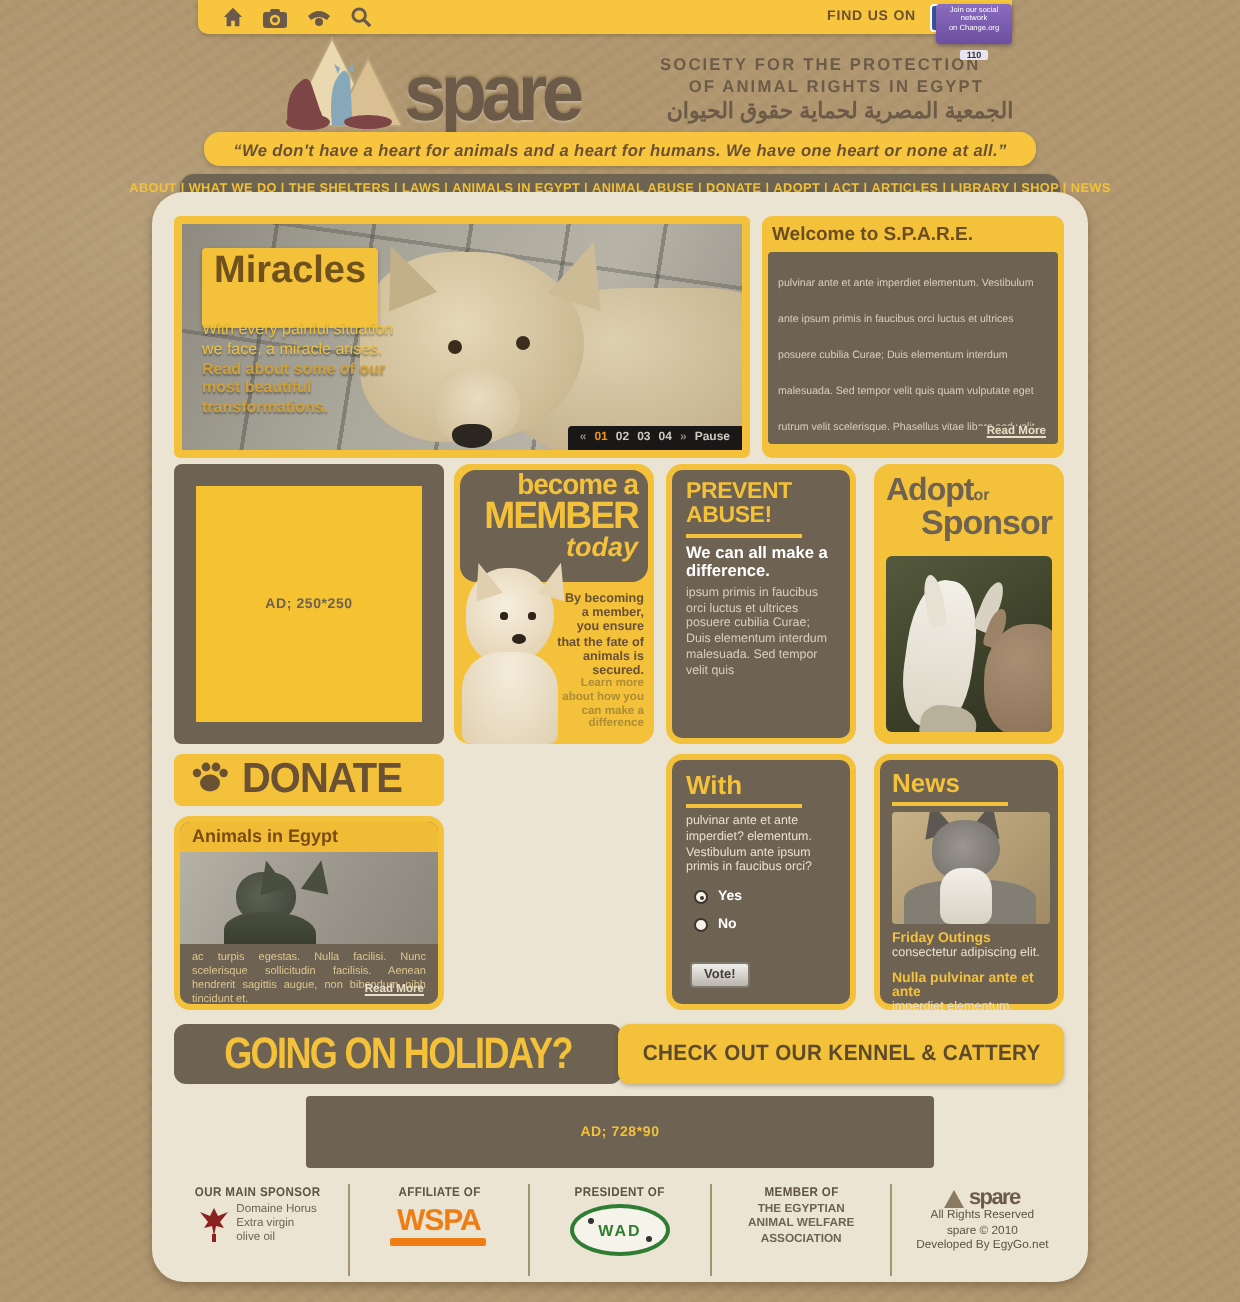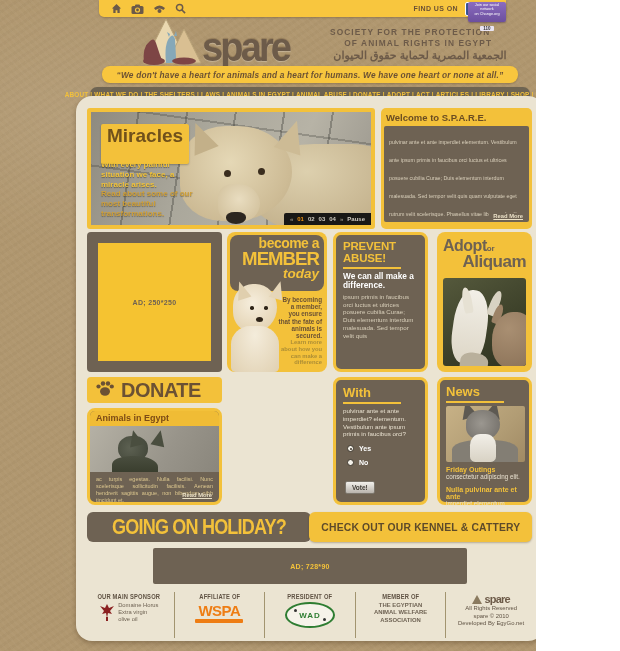--- a/index.html
+++ b/index.html
@@ -1,17 +1,17 @@
 <!DOCTYPE html>
 <html><head>
 <meta charset="utf-8">
 <style>
   html,body{margin:0;padding:0;}
   body{font-family:"Liberation Sans",sans-serif;}
-  .page{position:relative;width:536px;height:651px;overflow:hidden;
+  .page{position:relative;width:620px;height:651px;overflow:hidden;
     background-color:#b0976f;
     background-image:
       radial-gradient(ellipse 260px 180px at 12% 18%, rgba(255,255,255,.07), transparent 70%),
       radial-gradient(ellipse 300px 220px at 85% 55%, rgba(80,55,25,.10), transparent 70%),
       radial-gradient(ellipse 240px 200px at 40% 85%, rgba(255,255,255,.05), transparent 70%),
       repeating-linear-gradient(47deg, rgba(255,255,255,.025) 0 2px, transparent 2px 5px),
       repeating-linear-gradient(-33deg, rgba(60,40,20,.03) 0 3px, transparent 3px 7px);}
   .abs{position:absolute;}
 
   
@@ -78,21 +78,21 @@
   .dogA .earR{position:absolute;left:98px;top:-6px;width:0;height:0;border-left:14px solid transparent;
     border-right:14px solid transparent;border-bottom:32px solid #cdbb95;transform:rotate(18deg);}
   .dogA .eyeL{position:absolute;left:44px;top:44px;width:7px;height:7px;background:#3a2d1e;border-radius:50%;}
   .dogA .eyeR{position:absolute;left:78px;top:42px;width:7px;height:7px;background:#3a2d1e;border-radius:50%;}
   .dogA .snout{position:absolute;left:38px;top:58px;width:42px;height:38px;background:
     radial-gradient(circle at 50% 40%,#e9ddc0,#cdbb95);border-radius:40% 60% 55% 45%;}
   .dogA .nose{position:absolute;left:46px;top:86px;width:20px;height:12px;background:#2c2620;border-radius:50% 50% 60% 60%;}
   .slider-title{position:absolute;left:10px;top:12px;background:#f3c13a;color:#70511c;font-size:19px;
     font-weight:bold;padding:1px 6px 17px;border-radius:2px;box-shadow:0 1px 2px rgba(0,0,0,.25);}
   .slider-text{position:absolute;left:10px;top:48px;width:96px;line-height:1.22;}
-  .slider-text .t1{font-size:8px;font-weight:bold;color:#f0c23a;text-shadow:0 1px 1px rgba(0,0,0,.4);}
+  .slider-text .t1{font-size:8px;font-weight:normal;color:#f0c23a;text-shadow:0 1px 1px rgba(0,0,0,.4);}
   .slider-text .t2{font-size:8px;font-weight:bold;color:#cf9f38;text-shadow:0 1px 1px rgba(0,0,0,.35);}
   .pager{position:absolute;right:0;bottom:0;height:12px;background:#191816;display:flex;align-items:center;
     gap:4px;padding:0 6px;border-radius:2px 0 0 0;}
   .pager span{font-size:6px;font-weight:bold;color:#cfcac0;cursor:pointer;}
   .pager .active{color:#ef9415;}
   .pager .arrow{color:#8f8a80;}
 
   
   .welcome{left:381px;top:108px;width:151px;height:121px;background:#f3c13a;border-radius:5px;
     box-sizing:border-box;padding:2px 3px 3px;overflow:hidden;}
@@ -405,21 +405,21 @@
 
   <div class="abs card prevent">
     <div class="ttl">PREVENT ABUSE!</div>
     <div class="rule"></div>
     <div class="sub">We can all make a difference.</div>
     <div class="bdy">ipsum primis in faucibus orci luctus et ultrices posuere cubilia Curae; Duis elementum interdum malesuada. Sed tempor velit quis</div>
   </div>
 
   <div class="abs adopt">
     <div><span class="a1">Adopt</span><span class="aor">or</span></div>
-    <div class="a2">Aliquam</div>
+    <div class="a2">Sponsor</div>
     <div class="donkey">
       <div class="d-head">
           <div class="d-earL"></div>
           <div class="d-earR"></div>
           <div class="d-muzzle"></div>
         </div>
       <div class="d-fear"></div>
         <div class="d-foal"></div>
     </div>
   </div>

